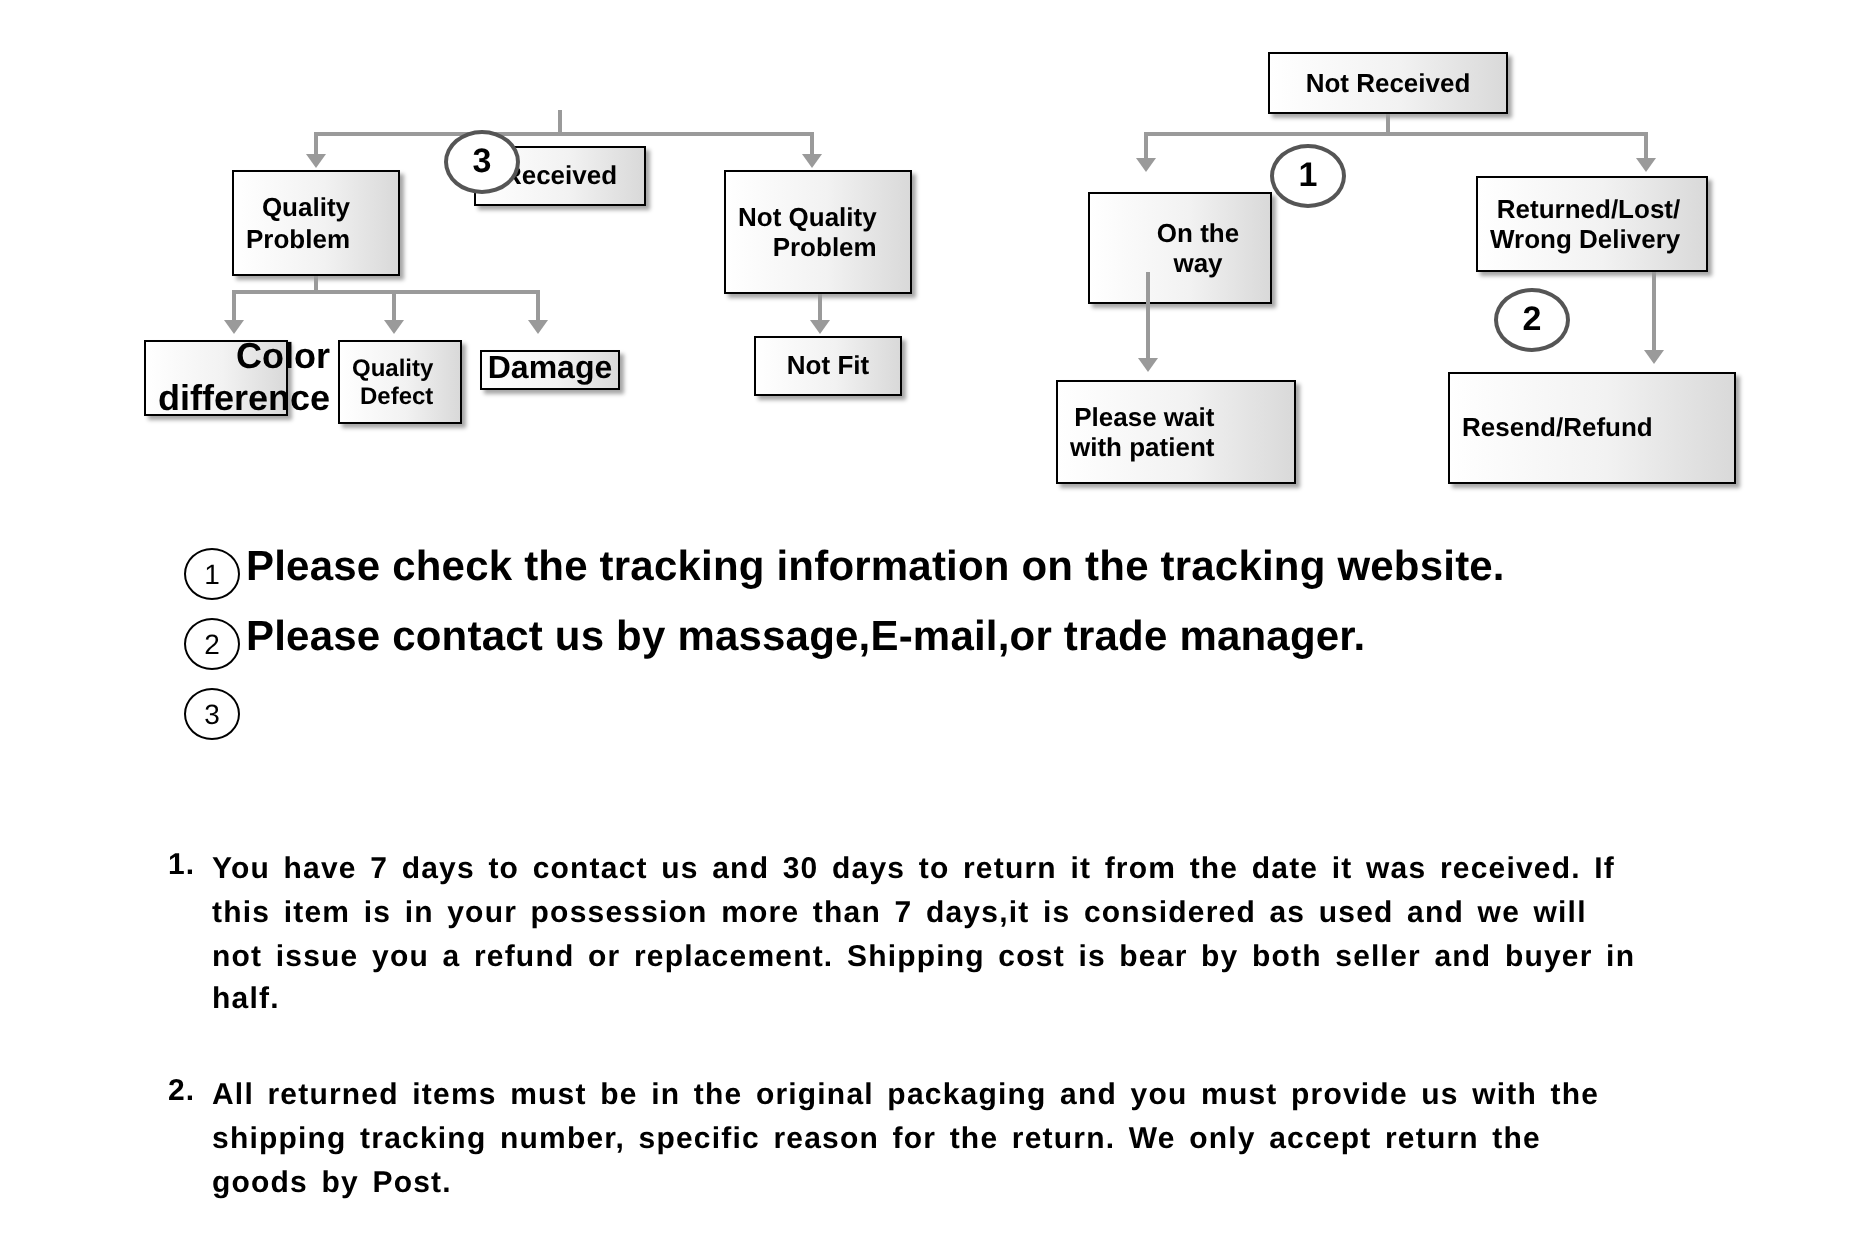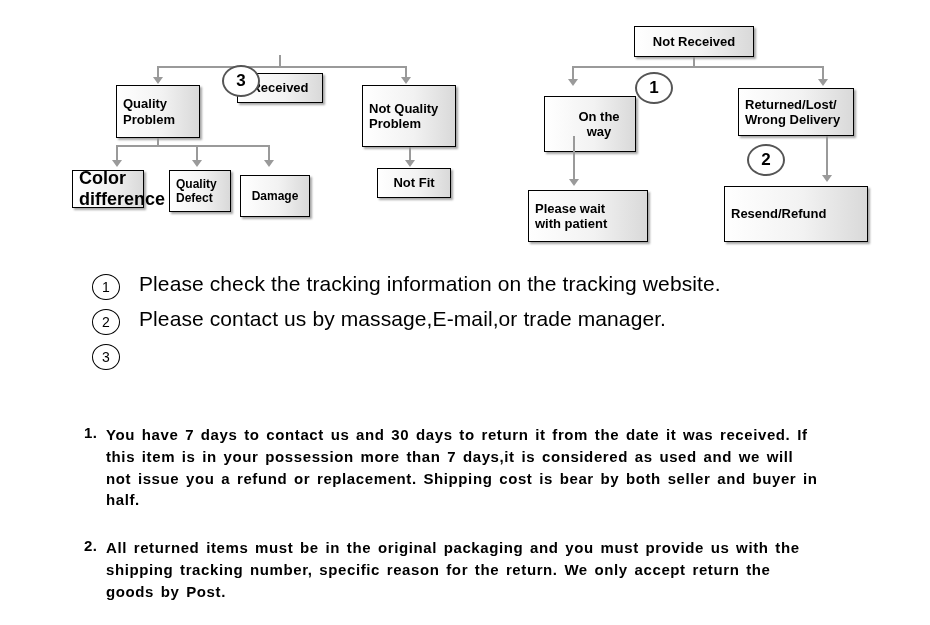--- a/index.html
+++ b/index.html
@@ -28,20 +28,21 @@
     background: linear-gradient(to right, #ffffff 0%, #f2f2f2 55%, #d9d9d9 100%);
     box-shadow: 2px 2px 2px rgba(0,0,0,0.35);
     display: flex;
     align-items: center;
     justify-content: flex-start;
     font-size: 13px;
     font-weight: bold;
     line-height: 1.18;
     padding: 3px 6px;
     white-space: pre-line;
+    text-align: right;
   }
   .node.center {
     justify-content: center;
     text-align: center;
   }
 
   
   .vline, .hline {
     position: absolute;
     background: #9a9a9a;
@@ -92,22 +93,23 @@
     border-radius: 50%;
     display: flex;
     align-items: center;
     justify-content: center;
     font-size: 14px;
     flex: none;
     margin-top: 2px;
   }
   .note-text {
     font-size: 21px;
-    margin-left: 19px;
+    margin-left: 3px;
     letter-spacing: 0.1px;
+    font-weight: bold;
   }
 
   
   .terms {
     position: absolute;
     left: 84px;
     top: 424px;
     width: 740px;
   }
   .term-row {
@@ -161,21 +163,21 @@
   <div class="arrow" style="left:112px; top:160px;"></div>
   <div class="vline" style="left:196px; top:145px; height:16px;"></div>
   <div class="arrow" style="left:192px; top:160px;"></div>
   <div class="vline" style="left:268px; top:145px; height:16px;"></div>
   <div class="arrow" style="left:264px; top:160px;"></div>
 
   <div class="node" style="left:72px; top:170px; width:72px; height:38px; font-size:18px;">Color
 difference</div>
   <div class="node" style="left:169px; top:170px; width:62px; height:42px; font-size:12px;">Quality
 Defect</div>
-  <div class="node center" style="left:240px; top:175px; width:70px; height:42px; font-size:12px;text-align:center;">Damage</div>
+  <div class="node center" style="left:240px; top:175px; width:70px; height:20px; font-size:16px;text-align:center;">Damage</div>
 
   <div class="vline" style="left:409px; top:147px; height:14px;"></div>
   <div class="arrow" style="left:405px; top:160px;"></div>
   <div class="node center" style="left:377px; top:168px; width:74px; height:30px;">Not Fit</div>
 
   <div class="node center" style="left:634px; top:26px; width:120px; height:31px;">Not  Received</div>
 
   <div class="vline" style="left:693px; top:57px; height:10px;"></div>
   <div class="hline" style="left:572px; top:66px; width:250px;"></div>
   <div class="vline" style="left:572px; top:66px; height:14px;"></div>

